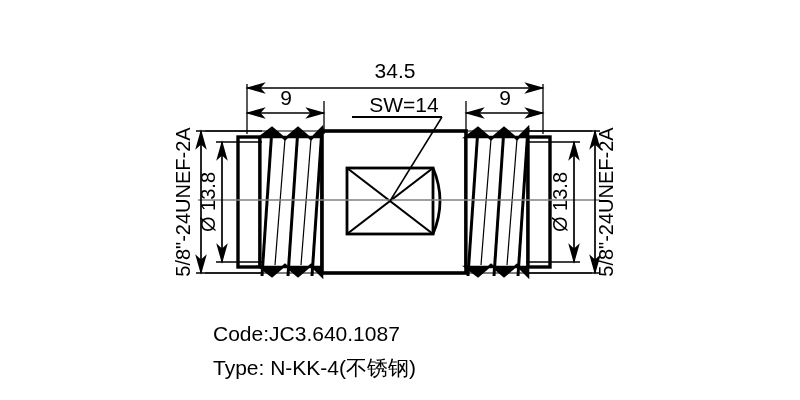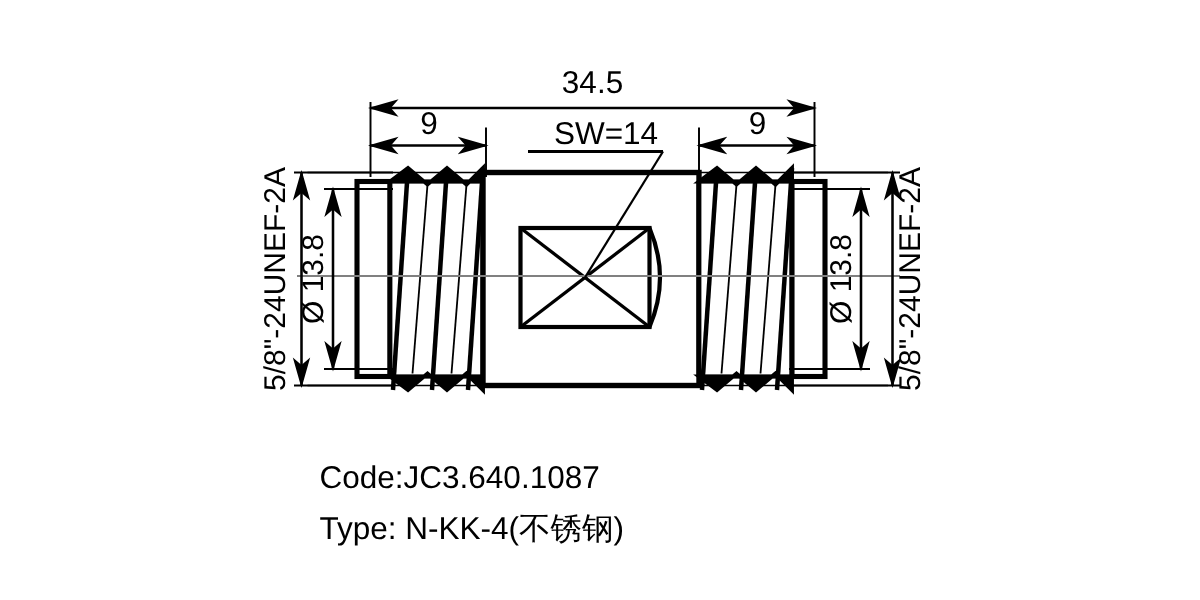--- a/index.html
+++ b/index.html
@@ -11,21 +11,21 @@
   body {
     width: 800px;
     height: 400px;
     position: relative;
     overflow: hidden;
     font-family: "Liberation Sans", sans-serif;
   }
   #drawing-root {
     position: absolute;
     left: 0;
-    top: 0;
+    top: 16px;
     width: 800px;
     height: 355px;
   }
   svg#cad {
     display: block;
     width: 800px;
     height: 400px;
   }
   .cap-text {
     font-family: "Liberation Sans", sans-serif;

